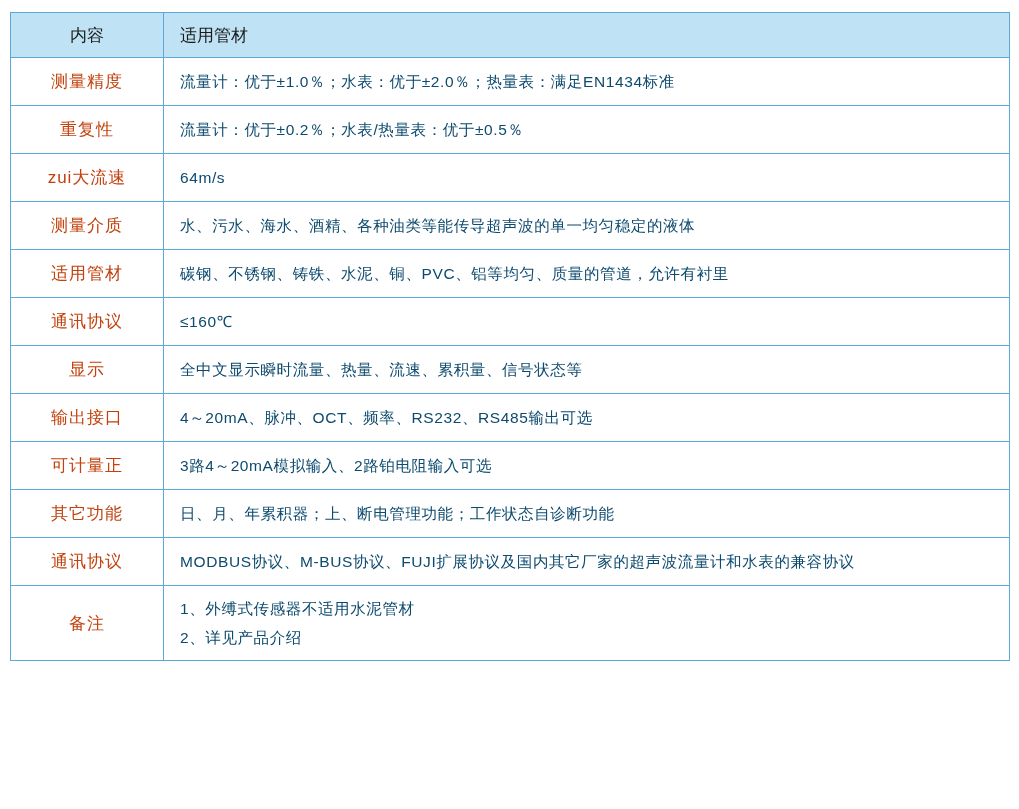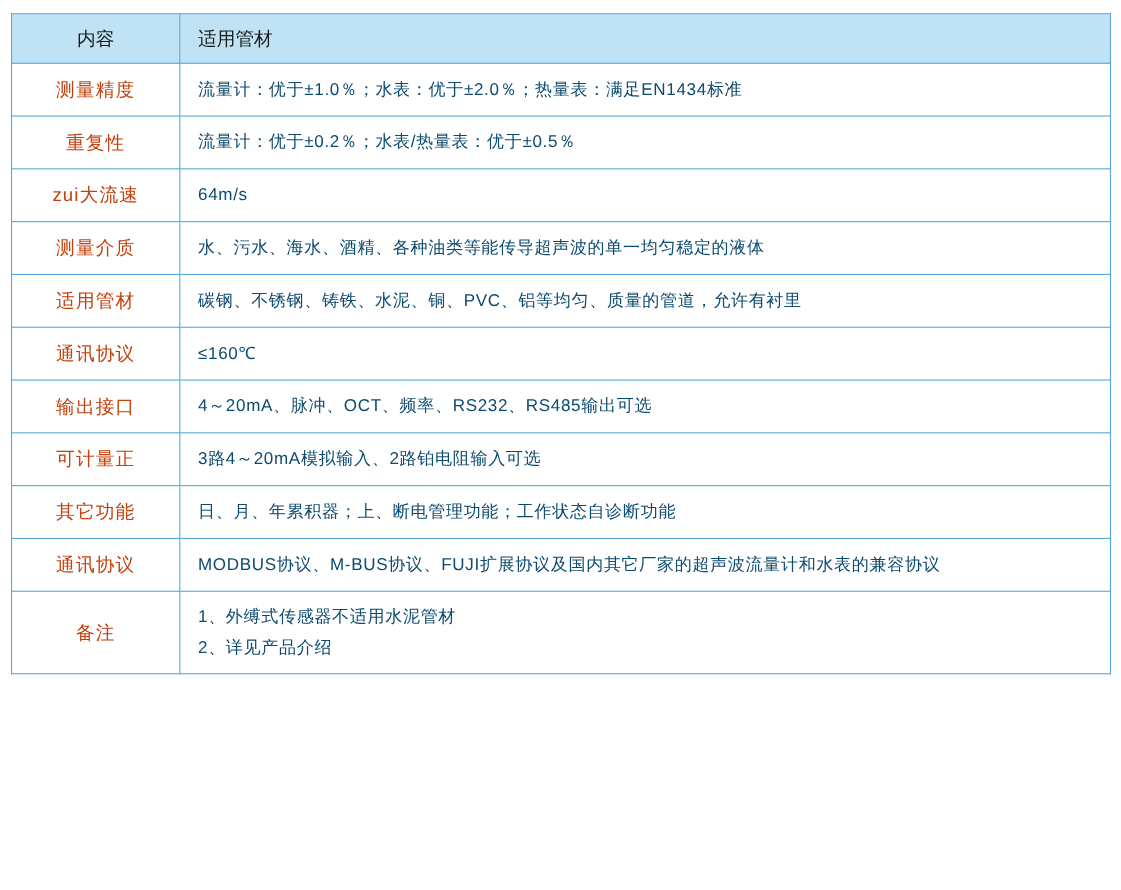--- a/index.html
+++ b/index.html
@@ -110,20 +110,26 @@
           <span class="val-line">碳钢、不锈钢、铸铁、水泥、铜、PVC、铝等均匀、质量的管道，允许有衬里</span>
         </td>
       </tr>
       <tr>
         <td class="label">通讯协议</td>
         <td class="value">
           <span class="val-line">≤160℃</span>
         </td>
       </tr>
       <tr>
+        <td class="label">显示</td>
+        <td class="value">
+          <span class="val-line">全中文显示瞬时流量、热量、流速、累积量、信号状态等</span>
+        </td>
+      </tr>
+      <tr>
         <td class="label">输出接口</td>
         <td class="value">
           <span class="val-line">4～20mA、脉冲、OCT、频率、RS232、RS485输出可选</span>
         </td>
       </tr>
       <tr>
         <td class="label">可计量正</td>
         <td class="value">
           <span class="val-line">3路4～20mA模拟输入、2路铂电阻输入可选</span>
         </td>

